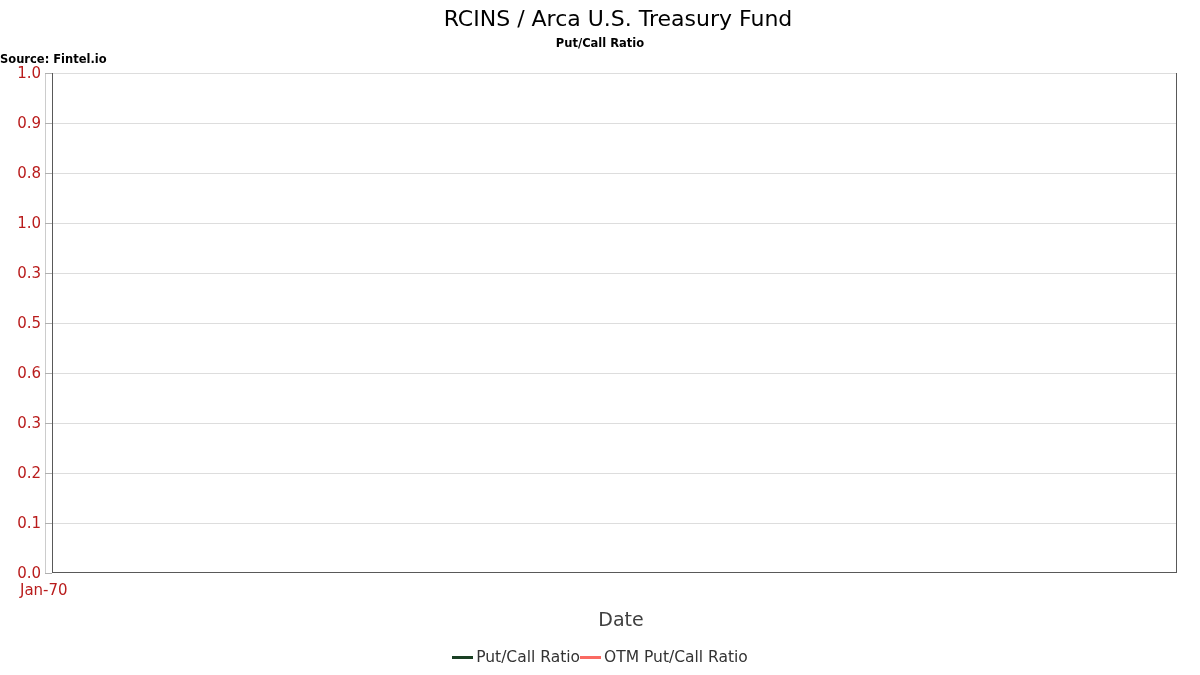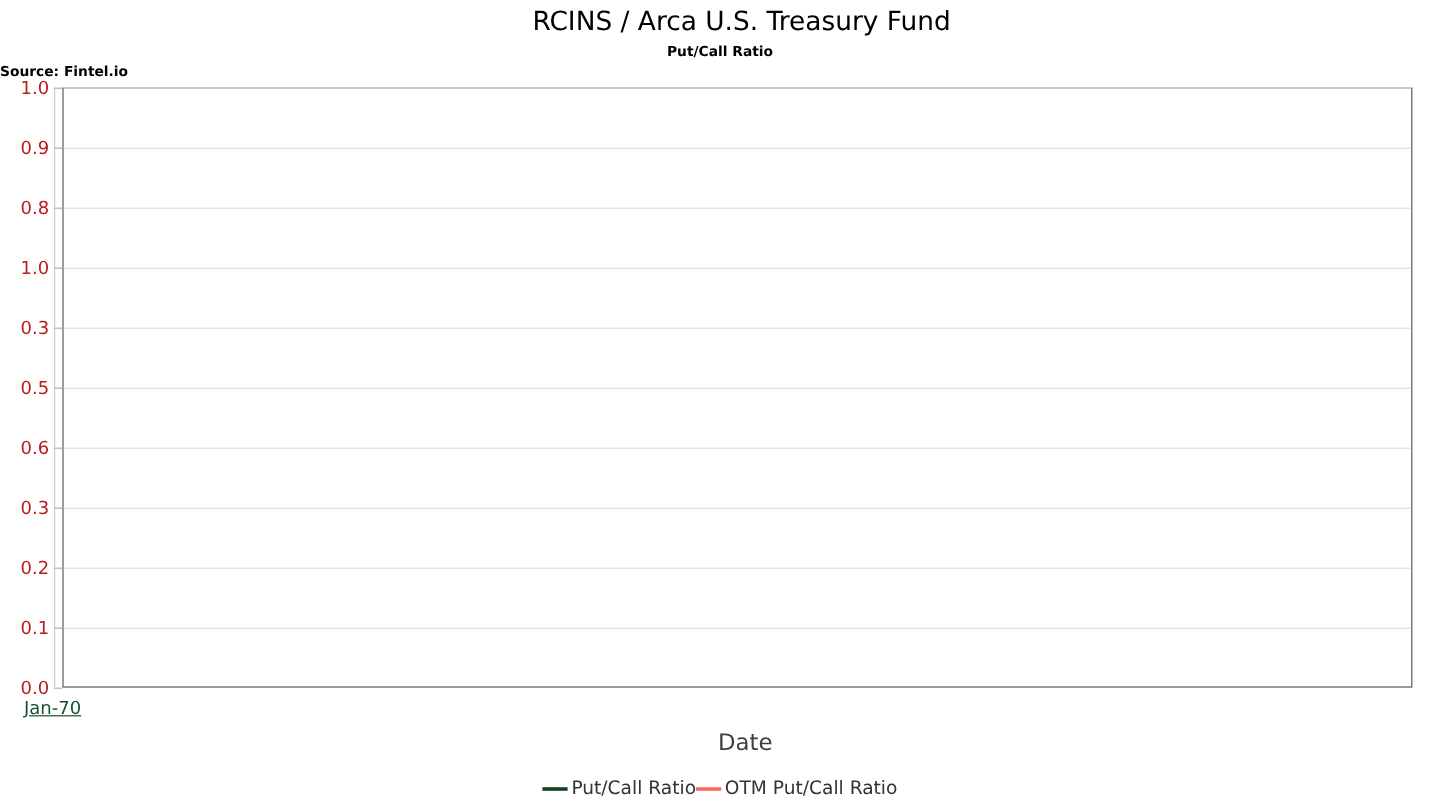--- a/index.html
+++ b/index.html
@@ -128,23 +128,22 @@
     height: 40px;
   }
   .x-tick {
     position: absolute;
     top: 0;
   }
   .x-tick-label {
     position: absolute;
     top: 8px;
     font-size: 15px;
-    color: #14532d;
-    white-space: nowrap;
-    text-decoration: underline;
+    color: #b91c1c;
+    white-space: nowrap;
   }
   #x-axis-title {
     position: absolute;
     left: 0;
     top: 608px;
     width: 1242px;
     text-align: center;
     font-size: 19px;
     color: #404040;
     white-space: nowrap;

